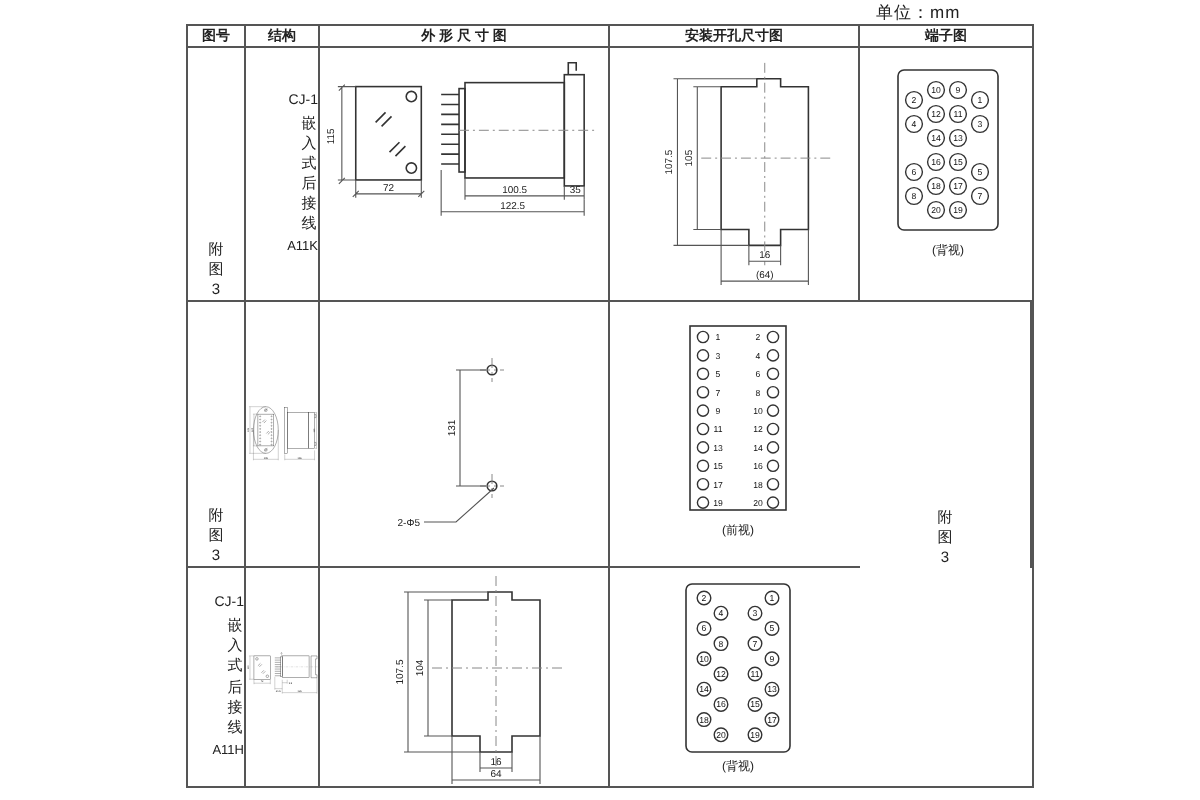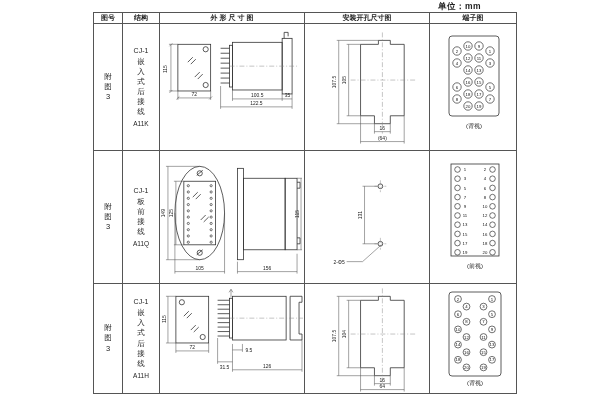--- a/index.html
+++ b/index.html
@@ -1,24 +1,24 @@
 <!DOCTYPE html>
 <html><head>
 <meta charset="utf-8">
 <style>
   html,body{margin:0;padding:0}
   body{width:600px;height:400px;background:#fff;position:relative;overflow:hidden;
        font-family:"Liberation Sans","DejaVu Sans",sans-serif;color:#222}
-  .unit{position:absolute;left:438px;top:1px;font-size:8.5px;font-weight:bold;letter-spacing:.5px}
+  .unit{position:absolute;left:438px;top:1px;font-size:8.5px;font-weight:normal;letter-spacing:.5px}
   .tbl{position:absolute;left:93px;top:12px;width:422px;display:grid;
        grid-template-columns:29px 37px 145px 125px 86px;
        grid-template-rows:11px 127px 133px 109px;
        border:1px solid #555;background:#fff}
   .cell{border-right:1px solid #555;border-bottom:1px solid #555;
-        display:flex;align-items:center;justify-content:center;overflow:hidden;position:relative}
+        display:flex;align-items:flex-end;justify-content:center;overflow:hidden;position:relative}
   .cell.noR{border-right:none}
   .cell.noB{border-bottom:none}
   .hcell{font-size:7px;font-weight:bold;white-space:nowrap}
   .vtext{width:9px;word-break:break-all;line-height:1.35;text-align:center;font-size:7.5px}
   .struct{display:flex;flex-direction:column;justify-content:center;gap:3px}
   .model{font-size:7px;white-space:nowrap}
   .code{font-size:6.5px;white-space:nowrap}
   svg{display:block}
   .ln{stroke:#333;stroke-width:.8;fill:none}
   .lnf{stroke:#333;stroke-width:.7;fill:none}
@@ -146,25 +146,20 @@
         <text class="tn" x="37" y="83.6">20</text>
         <text class="tn" x="48" y="83.6">19</text>
       </g>
       <text class="cap" x="43" y="104">(背视)</text>
     </svg>
   </div>
 
   <div class="cell">
     <div class="vtext">附图3</div>
   </div>
-  <div class="cell struct">
-    <div class="model">CJ-1</div>
-    <div class="vtext">板前接线</div>
-    <div class="code">A11Q</div>
-  </div>
 
   <div class="cell">
     <svg width="145" height="134" viewBox="0 0 145 134">
       <g class="ln">
         <ellipse cx="40" cy="63" rx="25" ry="47"></ellipse>
         <circle cx="40" cy="23" r="2.6"></circle>
           <path d="M37,25 l6,-5"></path>
         <circle cx="40" cy="103" r="2.6"></circle>
           <path d="M37,105 l6,-5"></path>
         <rect x="24" y="31" width="32" height="64"></rect>

